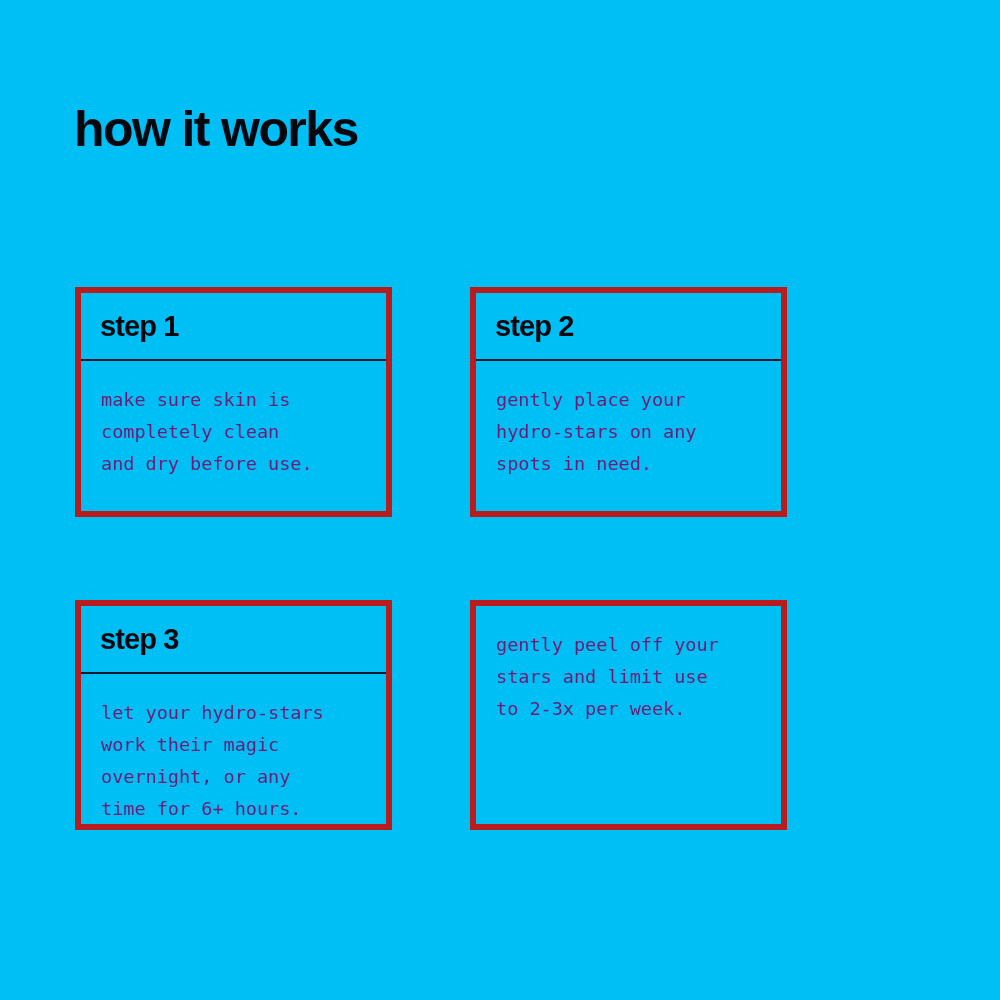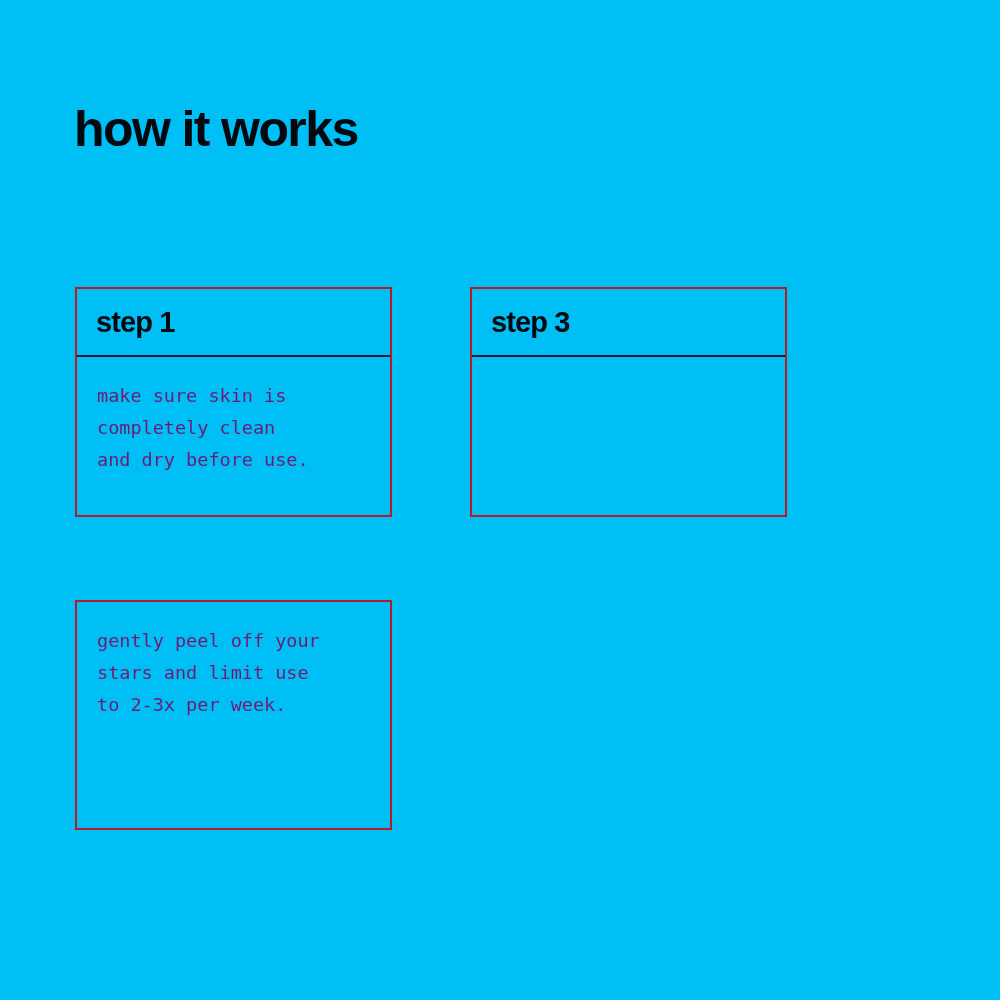--- a/index.html
+++ b/index.html
@@ -49,21 +49,21 @@
     display: grid;
     grid-template-columns: 317px 317px;
     grid-template-rows: 230px 230px;
     column-gap: 78px;
     row-gap: 83px;
   }
 
   .step-card {
     position: relative;
     box-sizing: border-box;
-    border: 2px solid #b91c1c;
+    border: 6px solid #b91c1c;
     background: transparent;
     display: flex;
     flex-direction: column;
   }
 
   .step-card-header {
     box-sizing: border-box;
     height: 68px;
     flex: 0 0 68px;
     border-bottom: 2px solid #10192b;
@@ -112,24 +112,40 @@
       <div class="step-card-header">
         <span class="step-card-title">step 1</span>
       </div>
       <div class="step-card-body">
         <p class="step-card-text">make sure skin is
 completely clean
 and dry before use.</p>
       </div>
     </div>
 
+    <div class="step-card">
+      <div class="step-card-header">
+        <span class="step-card-title">step 2</span>
+      </div>
+      <div class="step-card-body">
+        <p class="step-card-text">gently place your
+hydro-stars on any
+spots in need.</p>
+      </div>
+    </div>
 
     <div class="step-card">
       <div class="step-card-header">
         <span class="step-card-title">step 3</span>
+      </div>
+      <div class="step-card-body">
+        <p class="step-card-text">let your hydro-stars
+work their magic
+overnight, or any
+time for 6+ hours.</p>
       </div>
     </div>
 
     <div class="step-card">
       <div class="step-card-body">
         <p class="step-card-text">gently peel off your
 stars and limit use
 to 2-3x per week.</p>
       </div>
     </div>

